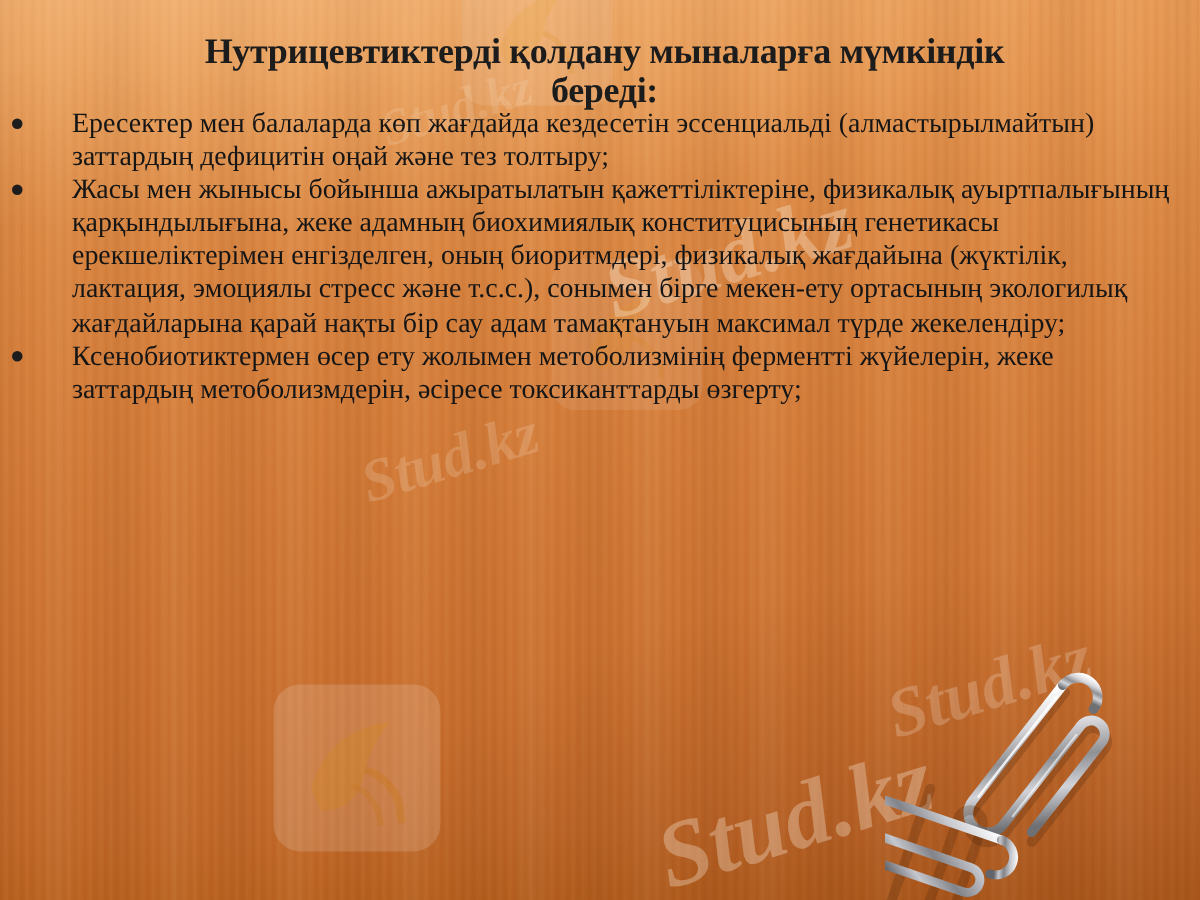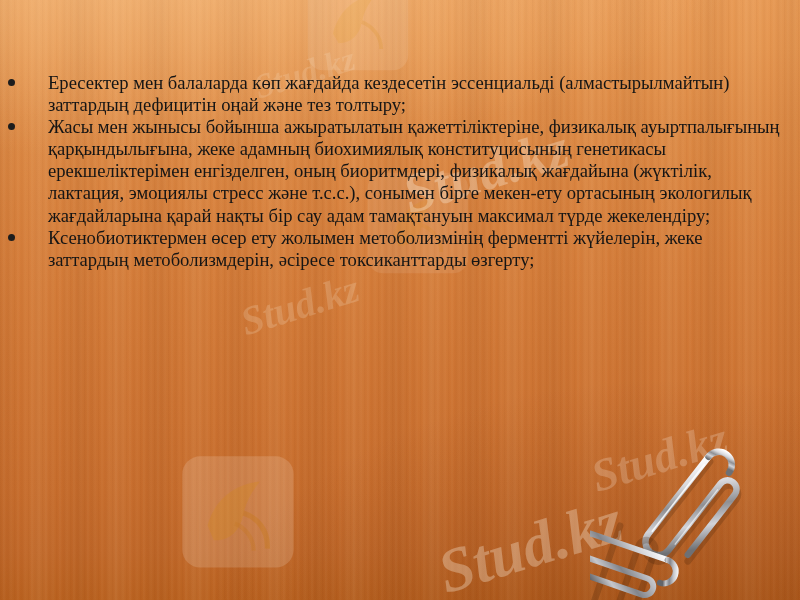--- a/index.html
+++ b/index.html
@@ -200,20 +200,21 @@
   </svg>
 
   <div class="wm wm-5">Stud.kz</div>
   <div class="wm wm-4">Stud.kz</div>
   <div class="wm wm-1">Stud.kz</div>
   <div class="wm wm-3">Stud.kz</div>
   <div class="wm wm-2">Stud.kz</div>
 
   <div class="content">
 
+    <div class="title">Нутрицевтиктерді қолдану мыналарға мүмкіндік береді:</div>
 
     <div class="bullets">
 
       <div class="bullet-row">
         <span class="bullet-dot"></span>
         <div class="bullet-text">Ересектер мен балаларда көп жағдайда кездесетін эссенциальді (алмастырылмайтын) заттардың дефицитін оңай және тез толтыру;</div>
       </div>
 
       <div class="bullet-row">
         <span class="bullet-dot"></span>

